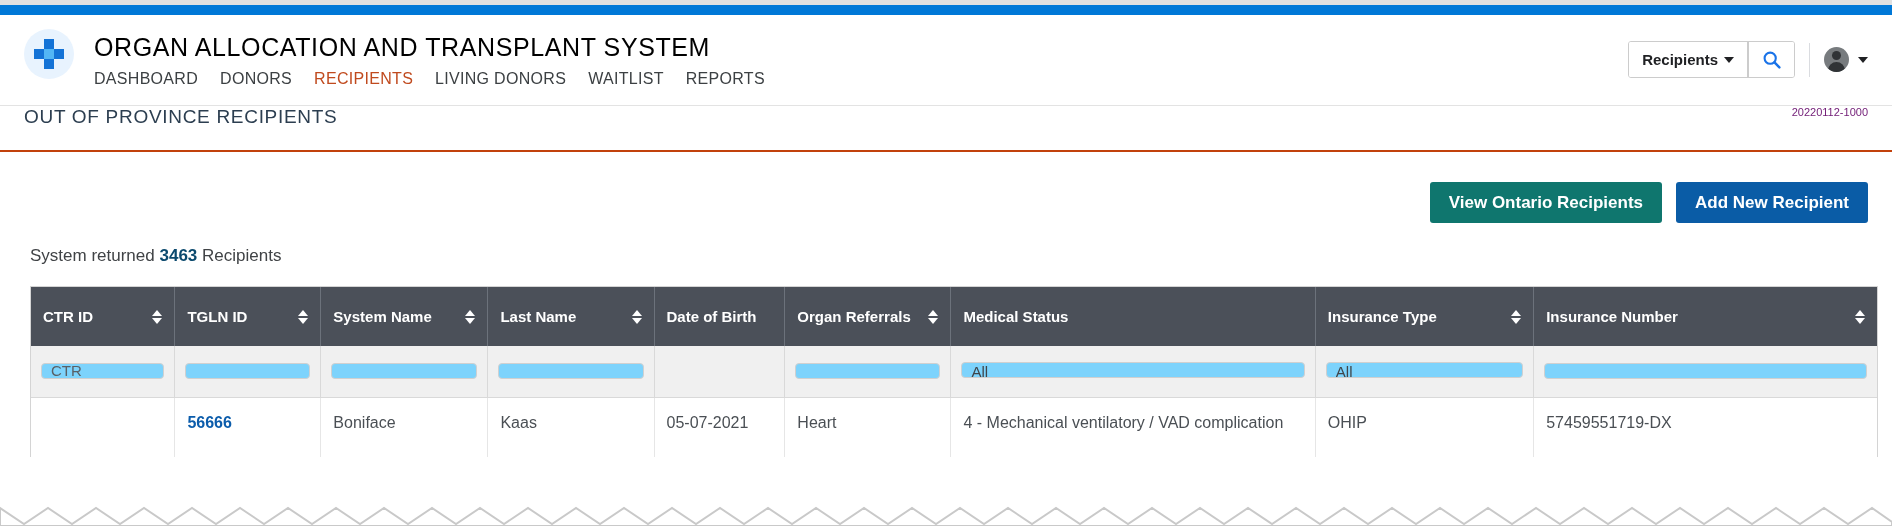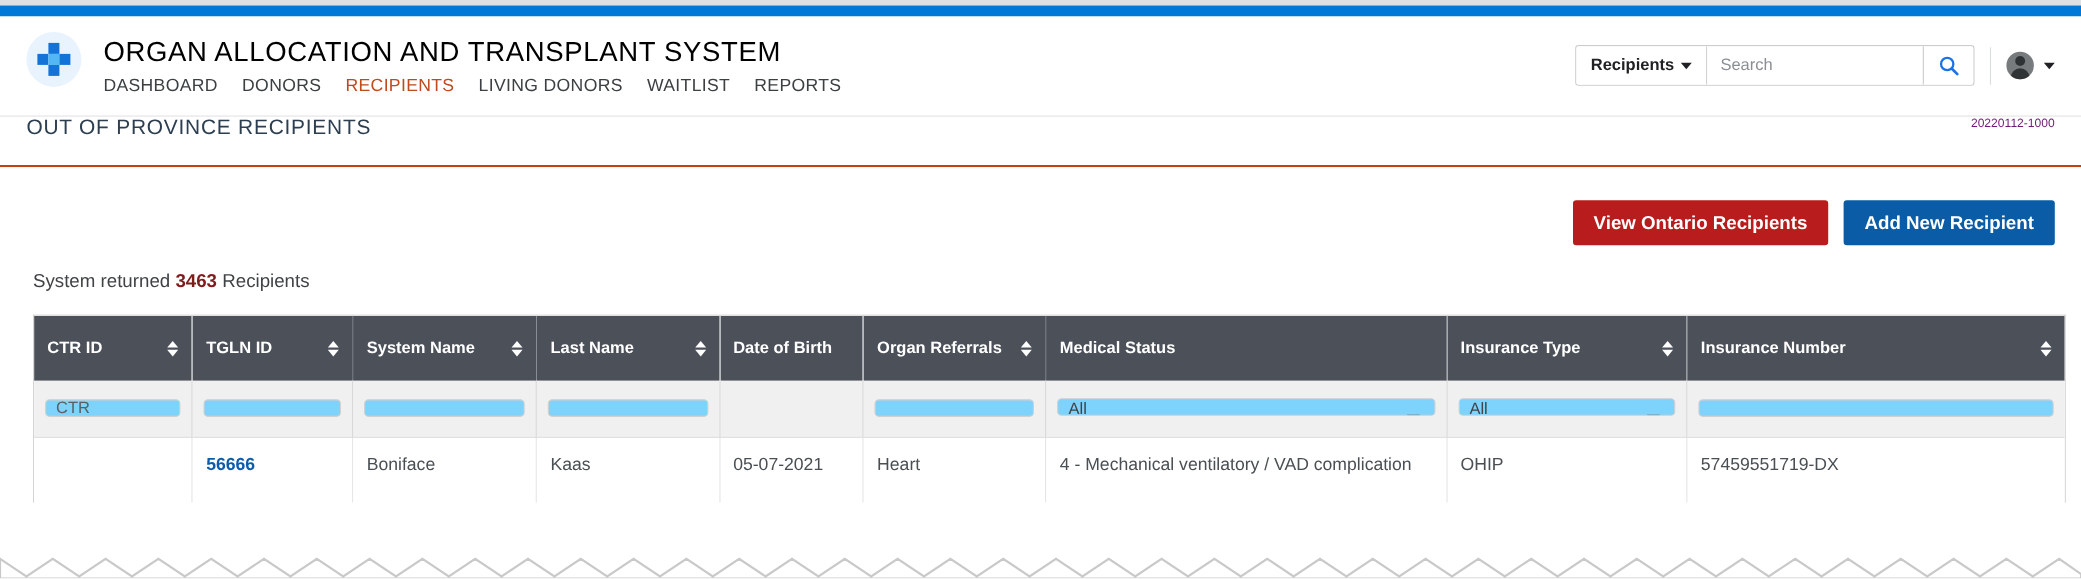--- a/index.html
+++ b/index.html
@@ -162,28 +162,28 @@
     display: flex; justify-content: flex-end; gap: 14px;
     padding: 30px 8px 0 0;
   }
   .btn {
     border: 0; border-radius: 3px;
     font-family: inherit; font-size: 17px; font-weight: bold;
     color: #fff; cursor: pointer;
     padding: 0 19px; height: 41px;
     white-space: nowrap;
   }
-  .btn-green { background: #b91c1c; }
+  .btn-green { background: #0f766e; }
   .btn-blue  { background: #0a5ca6; }
 
   .result-line {
     padding: 23px 0 0 14px;
     font-size: 17px; color: #404346;
   }
-  .result-line b { color: #7f1d1d; margin-top: 44px; }
+  .result-line b { color: #0c4a6e; margin-top: 44px; }
 
   
   .table-wrap {
     margin: 20px 0 0 14px;
     width: 1848px;
     border: 1px solid #d4d4d4;
     border-bottom: 0;
     overflow: hidden;
     position: relative;
   }
@@ -295,21 +295,20 @@
         </nav>
       </div>
     </div>
 
     <div class="search-cluster">
       <div class="search-group">
         <button class="scope-btn">
           <span>Recipients</span>
           <span class="caret-down"></span>
         </button>
-        <input class="search-input" type="text" placeholder="Search" style="">
         <button class="search-btn">
           <svg width="21" height="21" viewBox="0 0 24 24">
             <circle cx="10.5" cy="10.5" r="6.4" fill="none" stroke="#1a73e8" stroke-width="2.4"></circle>
             <line x1="15.4" y1="15.4" x2="21" y2="21" stroke="#1a73e8" stroke-width="2.8" stroke-linecap="round"></line>
           </svg>
         </button>
       </div>
       <div class="divider-v"></div>
       <div class="avatar-group">
         <span class="avatar"></span>

